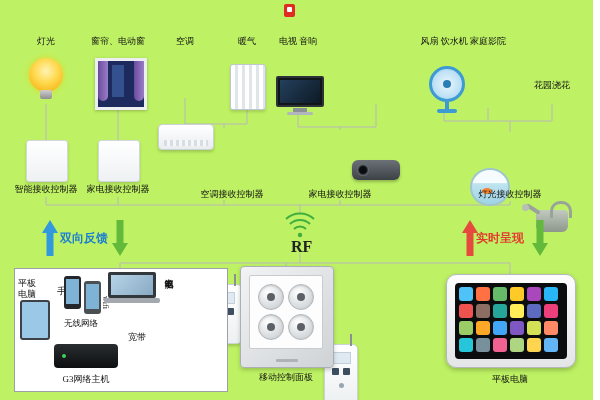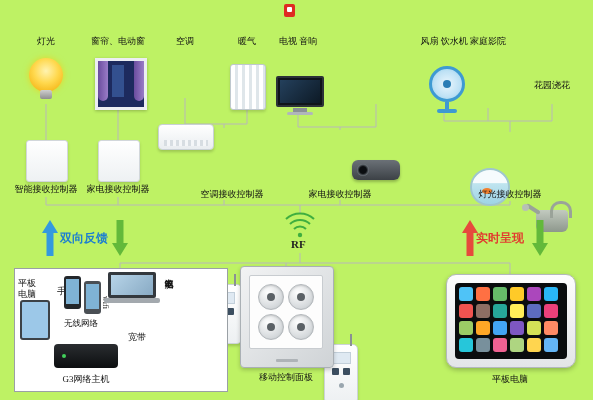--- a/index.html
+++ b/index.html
@@ -41,21 +41,21 @@
   
   .rxbox{width:40px;height:40px;background:linear-gradient(#ffffff,#eef1f3);border:1px solid #d2d7db;border-radius:3px;box-shadow:0 2px 3px rgba(0,0,0,.15);}
   .ctrl{width:32px;height:58px;background:linear-gradient(#ffffff,#edf0f2);border:1px solid #ccd3d8;border-radius:5px;box-shadow:0 2px 3px rgba(0,0,0,.18);position:relative;}
   .ctrl .ant{position:absolute;top:-11px;right:5px;width:2px;height:12px;background:#8a9094;}
   .ctrl .scr{width:18px;height:10px;margin:7px auto 4px;background:#dfe9f2;border:1px solid #c2cfda;}
   .ctrl .keys{display:flex;justify-content:center;gap:4px;}
   .ctrl .key{width:7px;height:7px;background:#3c4e60;border-radius:1px;}
   .ctrl .dot{width:5px;height:5px;border-radius:50%;background:#9aa6af;margin:8px auto 0;}
   
   .feedback{position:absolute;font-size:12px;font-weight:bold;}
-  .rf-text{position:absolute;font-size:11px;font-weight:bold;color:#222;}
+  .rf-text{position:absolute;font-size:16px;font-weight:bold;color:#222;}
   
   .client-box{position:absolute;left:14px;top:268px;width:212px;height:122px;border:1px solid #9aa0a5;background:#fff;}
   .mini-tablet{position:absolute;left:20px;top:300px;width:26px;height:36px;border:2px solid #3c4247;border-radius:3px;background:#9cc8e8;}
   .phone{position:absolute;width:17px;height:33px;border-radius:3px;background:#23272b;}
   .phone .pscr{position:absolute;inset:3px 2px 5px 2px;background:#7fb3d5;}
   .laptop-scr{position:absolute;left:108px;top:272px;width:48px;height:26px;background:#33383d;border-radius:2px;}
   .laptop-scr .inner{position:absolute;inset:3px;background:linear-gradient(135deg,#b7d4e8,#88aac4);}
   .laptop-base{position:absolute;left:104px;top:298px;width:56px;height:5px;background:#a3a9ae;border-radius:2px;}
   .router{position:absolute;left:54px;top:344px;width:64px;height:24px;background:linear-gradient(#2a2d30,#0c0e10);border-radius:4px;}
   .router .led{position:absolute;left:8px;top:10px;width:4px;height:4px;border-radius:50%;background:#41d05a;}

